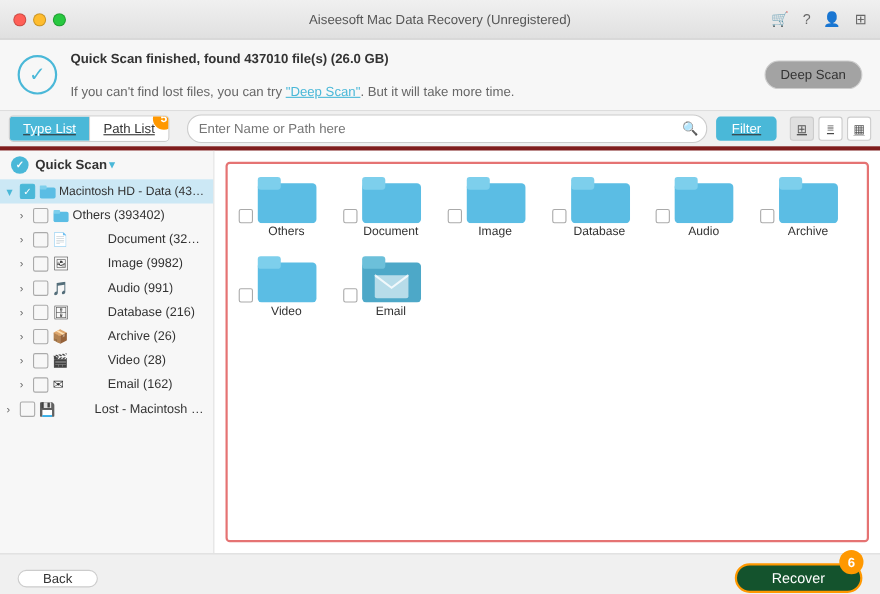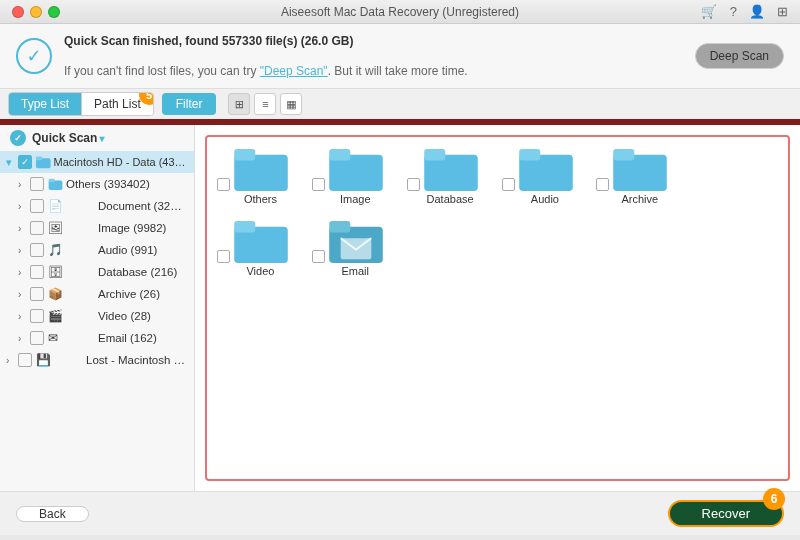--- a/index.html
+++ b/index.html
@@ -9,21 +9,21 @@
       width: 800px;
       height: 540px;
       overflow: hidden;
       font-size: 12px;
       color: #333;
     }
 
     
     .titlebar {
       background: linear-gradient(to bottom, #f0f0f0, #e0e0e0);
-      height: 24px;
+      height: 36px;
       display: flex;
       align-items: center;
       justify-content: space-between;
       padding: 0 12px;
       border-bottom: 1px solid #ccc;
       position: relative;
     }
     .titlebar-buttons {
       display: flex;
       gap: 6px;
@@ -104,26 +104,27 @@
       border-radius: 14px;
       padding: 5px 14px;
       font-size: 12px;
       color: #333;
       cursor: pointer;
     }
 
     
     .toolbar {
       background: #f0f0f0;
-      border-bottom: 6px solid #7f1d1d;
+      border-bottom: 4px solid #7f1d1d;
       height: 36px;
       display: flex;
       align-items: center;
       padding: 0 8px;
       gap: 8px;
+      text-decoration: underline;
     }
     .tab-group {
       display: flex;
       border: 1px solid #ccc;
       border-radius: 4px;
       overflow: hidden;
       background: white;
     }
     .tab-btn {
       padding: 4px 12px;
@@ -419,36 +420,40 @@
     <span class="titlebar-icon">?</span>
     <span class="titlebar-icon">👤</span>
     <span class="titlebar-icon">⊞</span>
   </div>
 </div>
 
 <div class="header">
   <div class="header-left">
     <div class="header-check">✓</div>
     <div class="header-text">
-      <div class="title-line">Quick Scan finished, found 557330 file(s) (26.0 GB)</div>
+      <div class="title-line">Quick Scan finished, found 437010 file(s) (26.0 GB)</div>
       <div class="sub-line">
         If you can't find lost files, you can try <a>"Deep Scan"</a>. But it will take more time.
       </div>
     </div>
   </div>
   <button class="deep-scan-btn">Deep Scan</button>
 </div>
 
 <div class="toolbar">
   <div class="tab-group" style="position:relative;">
     <button class="tab-btn active">Type List</button>
     <div class="tab-divider"></div>
     <button class="tab-btn">Path List</button>
 
     <div class="step5-badge" style="position:absolute;right:-26px;top:-8px;width:20px;height:20px;background:#ff9800;border-radius:50%;color:white;font-size:11px;font-weight:bold;display:flex;align-items:center;justify-content:center;z-index:10;">5</div>
+  </div>
+  <div class="search-wrapper">
+    <input class="search-input" type="text" placeholder="Enter Name or Path here" style="">
+    <span class="search-icon-inner">🔍</span>
   </div>
   <button class="filter-btn">Filter</button>
   <div class="view-toggles">
     <div class="view-toggle active">⊞</div>
     <div class="view-toggle">≡</div>
     <div class="view-toggle">▦</div>
   </div>
 </div>
 
 <div class="main">
@@ -547,20 +552,30 @@
           <div class="file-item-with-check">
             <div class="file-checkbox"></div>
             <svg width="54" height="44" viewBox="0 0 56 46">
               <rect x="0" y="8" width="56" height="38" rx="4" fill="#5bbde4"></rect>
               <rect x="0" y="2" width="22" height="12" rx="3" fill="#7dcfec"></rect>
             </svg>
           </div>
           <div class="file-label">Others</div>
         </div>
 
+        <div class="file-item-wrapper">
+          <div class="file-item-with-check">
+            <div class="file-checkbox"></div>
+            <svg width="54" height="44" viewBox="0 0 56 46">
+              <rect x="0" y="8" width="56" height="38" rx="4" fill="#5bbde4"></rect>
+              <rect x="0" y="2" width="22" height="12" rx="3" fill="#7dcfec"></rect>
+            </svg>
+          </div>
+          <div class="file-label">Document</div>
+        </div>
 
         <div class="file-item-wrapper">
           <div class="file-item-with-check">
             <div class="file-checkbox"></div>
             <svg width="54" height="44" viewBox="0 0 56 46">
               <rect x="0" y="8" width="56" height="38" rx="4" fill="#5bbde4"></rect>
               <rect x="0" y="2" width="22" height="12" rx="3" fill="#7dcfec"></rect>
             </svg>
           </div>
           <div class="file-label">Image</div>

